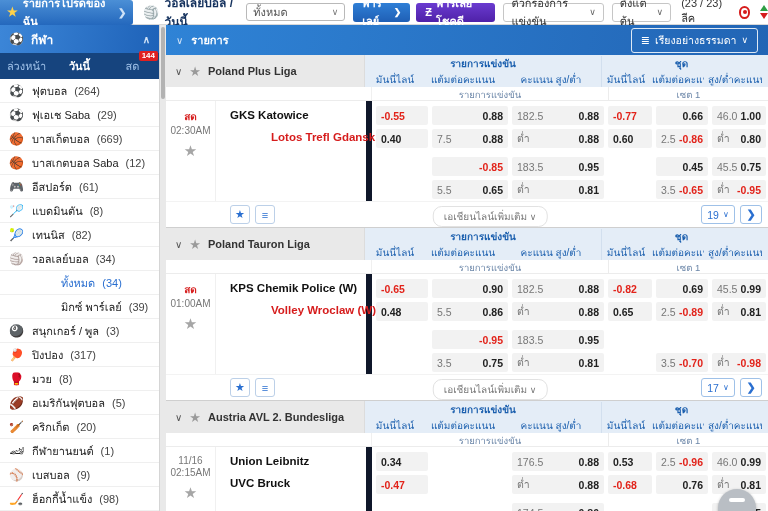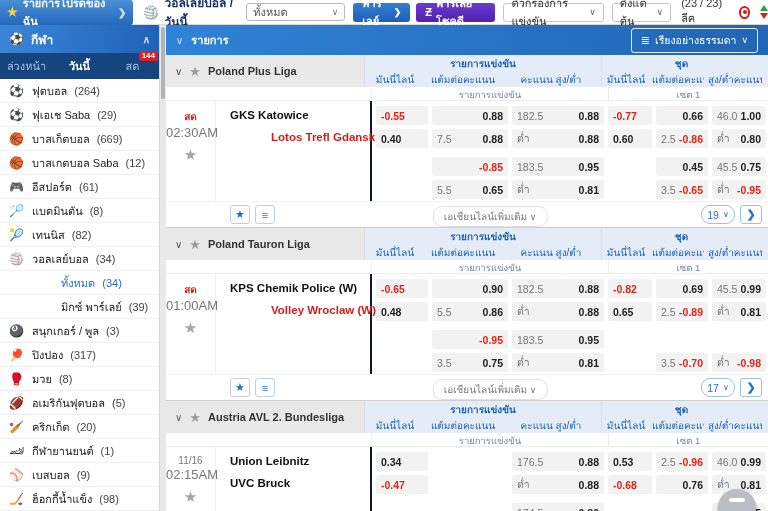--- a/index.html
+++ b/index.html
@@ -95,23 +95,23 @@
   .subrow { display:flex; height:14px; background:#fff; border-bottom:1px solid #ececec;
     color:#6b86a8; font-size:9.5px; }
   .subrow .sp { width:206px; border-right:1px solid #f0f0f0; }
   .subrow .s1 { width:236px; text-align:center; }
   .subrow .s2 { width:160px; text-align:center; border-left:1px solid #ececec; }
 
   .match { display:flex; }
   .when-col { width:50px; text-align:center; padding-top:8px; border-right:1px solid #f0f0f0; }
   .when-top { font-size:10px; color:#777; }
   .when-top[data-variant="live"] { color:#d61c1c; font-weight:bold; }
-  .when-time { font-size:13px; color:#777; margin-top:1px; }
+  .when-time { font-size:10px; color:#777; margin-top:1px; }
   .when-col .star { display:block; color:#a6a6a6; font-size:15px; margin-top:6px; cursor:pointer; }
-  .teams-col { width:156px; padding:8px 8px 0 14px; border-right:2px solid #0f172a; }
+  .teams-col { width:156px; padding:8px 8px 0 14px; border-right:6px solid #0f172a; }
   .team { font-weight:bold; font-size:11.5px; color:#111; margin-bottom:10px; white-space:nowrap; }
   .team[data-variant="red"] { color:#d61c1c;padding-left:41px; }
   .odds-area { width:396px; padding:3px 4px 0 4px; }
   .orow { display:flex; align-items:center; height:23px; }
   .orow .grp { display:flex; align-items:center; }
   .orow .grp2 { margin-left:4px; }
   .ocell { background:#f2f2f2; border-radius:2px; height:19px; display:flex; align-items:center;
     padding:0 5px; font-size:10.5px; cursor:pointer; }
   .ocell .line { color:#777; }
   .ocell .val { font-weight:bold; color:#222; margin-left:auto; }
@@ -120,21 +120,21 @@
   .altgap { height:5px; }
 
   .mfoot { position:relative; height:26px; border-top:1px solid #f3f3f3; }
   .fbtns { position:absolute; left:64px; top:3px; display:flex; gap:5px; }
   .fbtn { width:20px; height:19px; border:1px solid #bcd0e8; border-radius:3px; background:#fff;
     color:#2a6fd0; display:flex; align-items:center; justify-content:center; font-size:11px; cursor:pointer; }
   .more-lines { position:absolute; left:324px; top:4px; transform:translateX(-50%);
     color:#777; font-size:10px; border:1px solid #e2e2e2; border-radius:9px; padding:2px 10px; cursor:pointer; }
   .more-lines::after { content:" ∨"; font-size:9px; }
   .pager { position:absolute; right:6px; top:3px; display:flex; gap:5px; }
-  .page-box { min-width:34px; height:19px; border:1px solid #9fc1e8; border-radius:9px; color:#2a6fd0;
+  .page-box { min-width:34px; height:19px; border:1px solid #9fc1e8; border-radius:3px; color:#2a6fd0;
     display:flex; align-items:center; justify-content:center; gap:4px; padding:0 5px; cursor:pointer; font-size:10.5px; }
   .page-box::after { content:"∨"; font-size:8px; }
   .next-box { width:22px; height:19px; border:1px solid #9fc1e8; border-radius:3px; color:#2a6fd0;
     display:flex; align-items:center; justify-content:center; cursor:pointer; font-weight:bold; }
 
   .float-widget { position:absolute; right:12px; bottom:-16px; width:38px; height:38px; background:#b9bec4;
     border-radius:50%; box-shadow:0 1px 3px rgba(0,0,0,.3); cursor:pointer; }
   .float-widget::after { content:""; position:absolute; left:11px; top:9px; width:16px; height:4px;
     background:#fff; border-radius:2px; }
 </style>

